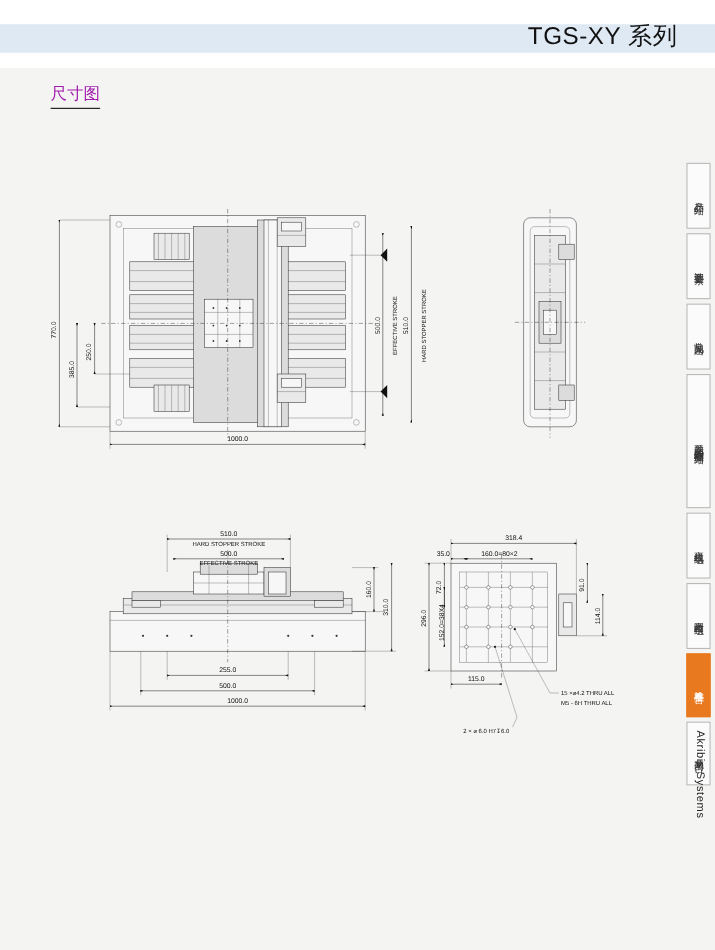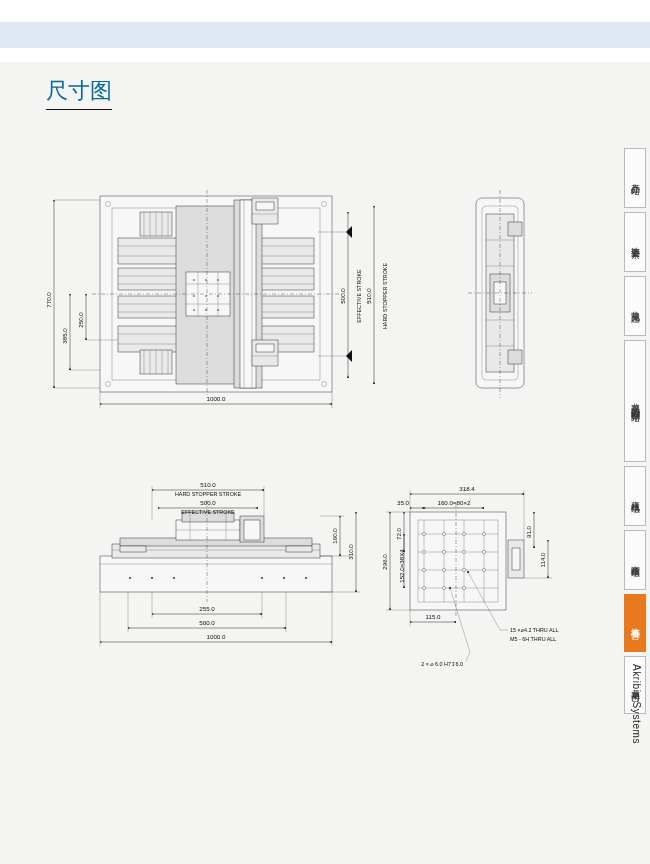--- a/index.html
+++ b/index.html
@@ -24,21 +24,21 @@
     background:#dfe9f3;
   }
   .header-title{
     position:absolute;right:34px;top:18px;
     font-size:22px;color:#111;letter-spacing:.5px;
     font-weight:normal;
   }
   
   .sec-title{
     position:absolute;left:46px;top:76px;
-    font-size:22px;color:#0369a1;
+    font-size:15px;color:#a21caf;
     padding-bottom:3px;
     border-bottom:1.5px solid #111;
   }
   
   .side-rail{
     position:absolute;right:0;top:62px;width:34px;height:740px;
   }
   .tab{
     position:absolute;right:4px;width:22px;
     border:1px solid #b9b9b9;
@@ -73,20 +73,21 @@
   .part2{stroke:#222;stroke-width:.45;fill:#e9e9e9;}
   .part3{stroke:#222;stroke-width:.45;fill:#dcdcdc;}
 </style>
 </head>
 <body>
 
 <div class="page">
 
   <div class="header">
     <div class="header-band"></div>
+    <div class="header-title">TGS-XY 系列</div>
   </div>
 
   <div class="sec-title">尺寸图</div>
 
   <div class="canvas">
   <svg width="650" height="864" viewBox="0 0 650 864" xmlns="http://www.w3.org/2000/svg">
     <defs>
       <pattern id="hatchA" width="4" height="4" patternTransform="rotate(45)" patternUnits="userSpaceOnUse">
         <line x1="0" y1="0" x2="0" y2="4" stroke="#6a6a6a" stroke-width="0.5"></line>
       </pattern>

